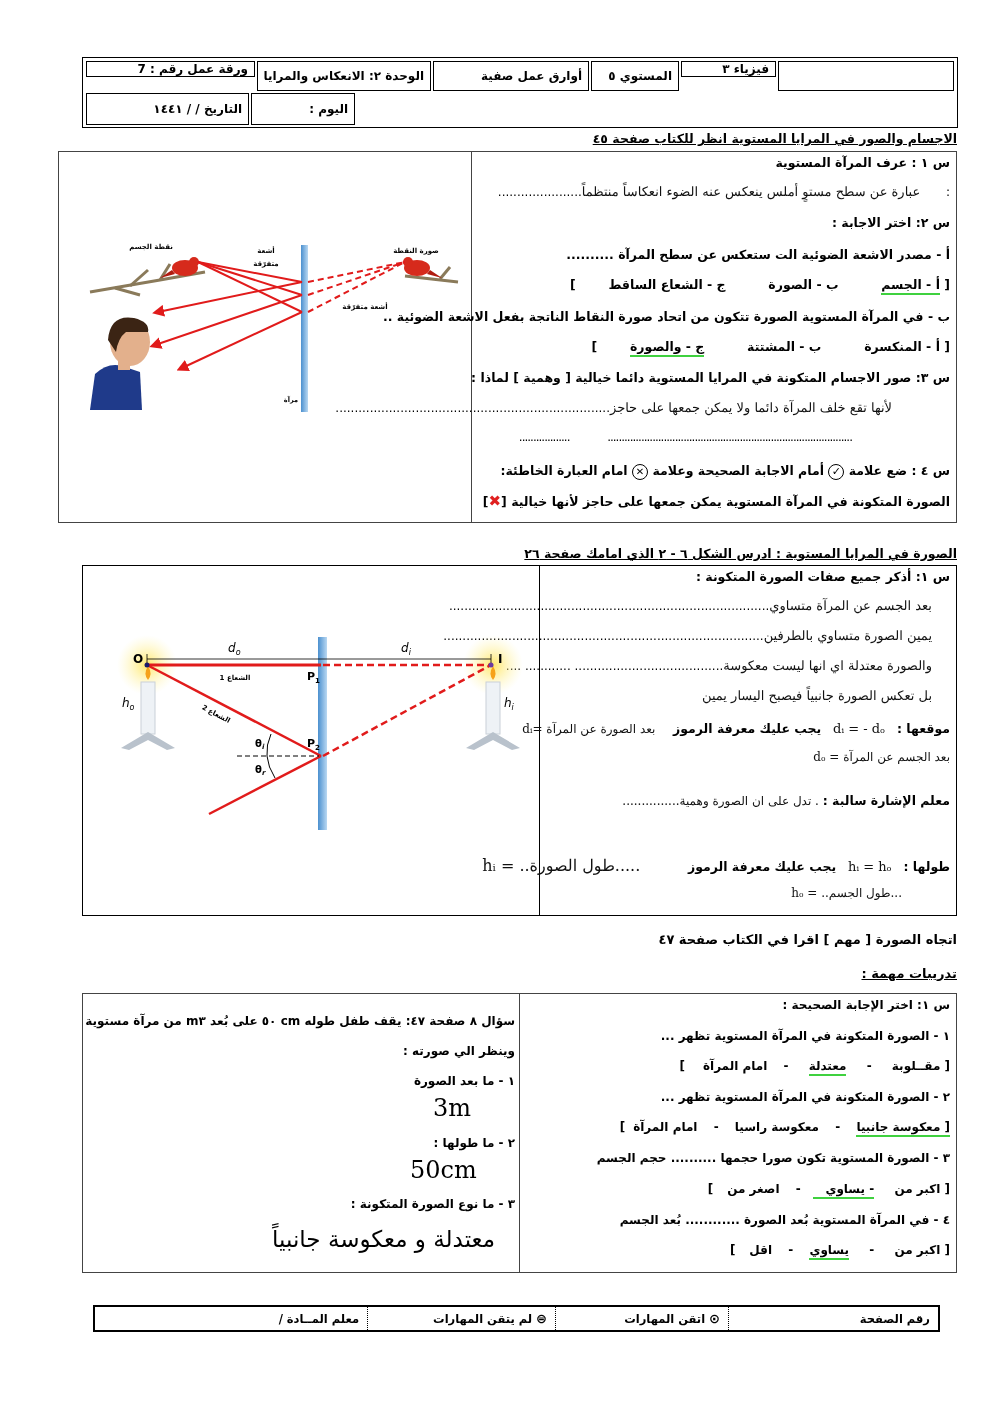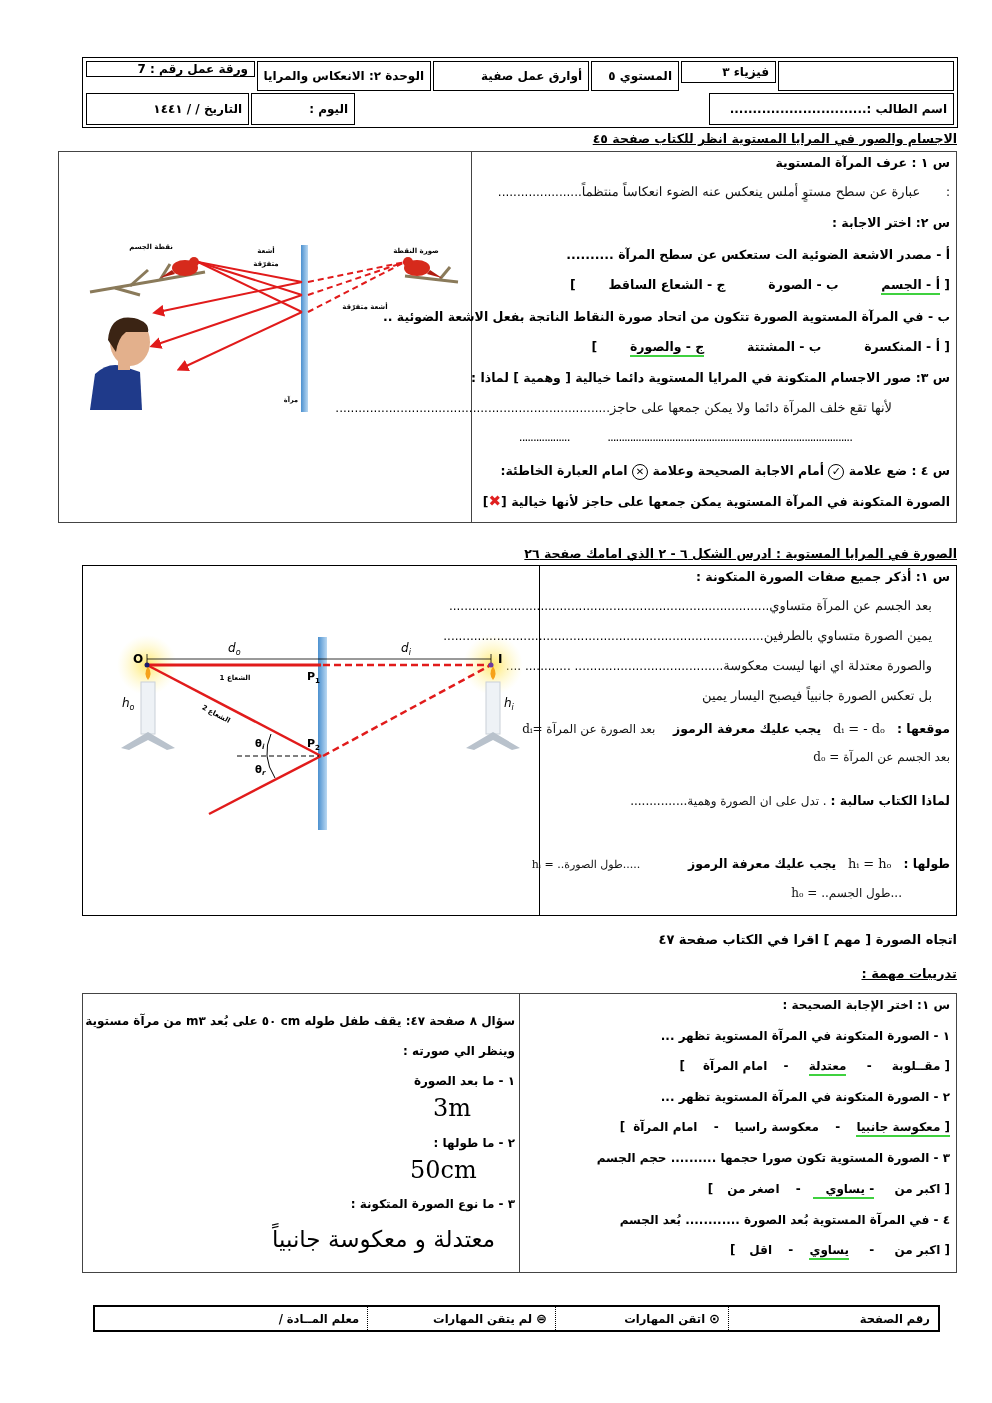--- a/index.html
+++ b/index.html
@@ -18,27 +18,26 @@
   .footer{position:absolute;left:93px;top:1305px;width:847px;height:27px;border:2px solid #000;box-sizing:border-box;}
   .fcell{position:absolute;top:0;height:100%;font-size:11.5px;font-weight:bold;direction:rtl;display:flex;align-items:center;padding:0 8px;box-sizing:border-box;white-space:nowrap;}
   svg text{font-family:"DejaVu Sans",sans-serif;}
 </style>
 </head>
 <body>
 
 <div class="hdr">
 
   <div class="hcell" style="left:695px;top:3px;width:176px;height:30px;"></div>
-  <div class="hcell" style="left:598px;top:3px;width:95px;height:22px;">فيزياء ٣</div>
+  <div class="hcell" style="left:598px;top:3px;width:95px;height:16px;">فيزياء ٣</div>
   <div class="hcell" style="left:508px;top:3px;width:88px;height:30px;">المستوي ٥</div>
   <div class="hcell" style="left:350px;top:3px;width:156px;height:30px;">أوارق عمل صفية</div>
   <div class="hcell" style="left:174px;top:3px;width:174px;height:30px;">الوحدة ٢: الانعكاس والمرايا</div>
   <div class="hcell" style="left:3px;top:3px;width:169px;height:16px;">ورقة عمل رقم :  7</div>
 
-  <div class="hcell" style="left:626px;top:35px;width:245px;height:32px;">اسم الطالب :..............................</div>
   <div class="hcell" style="left:168px;top:35px;width:104px;height:32px;">اليوم :</div>
   <div class="hcell" style="left:3px;top:35px;width:163px;height:32px;">التاريخ   /     /     ١٤٤١</div>
 </div>
 
 <div class="sec-title" style="right:35px;top:131px;">الاجسام والصور في المرايا المستوية انظر للكتاب صفحة  ٤٥</div>
 
 <div class="box" style="left:58px;top:151px;width:899px;height:372px;">
   <div class="abs" style="left:412px;top:0;width:1.2px;height:100%;background:#444;"></div>
 </div>
 
@@ -175,30 +174,30 @@
 <div class="line" style="right:42px;top:721px;">
   <span class="q">موقعها :</span>
   <span class="hand" style="display:inline-block;direction:ltr;margin:0 8px;">dᵢ = -  dₒ</span>
   <span class="q">يجب عليك معرفة الرموز</span>
   <span style="display:inline-block;width:10px;"></span>
   <span class="hand" style="font-size:12px;">بعد الصورة عن المرآة =dᵢ</span>
 </div>
 <div class="line hand" style="right:42px;top:750px;font-size:12px;">بعد الجسم عن المرآة = dₒ</div>
 
 <div class="line" style="right:42px;top:793px;">
-  <span class="q">لماذا الكتاب سالبة :</span>
+  <span class="q">معلم الإشارة سالبة :</span>
   <span class="hand" style="font-size:12px;">. تدل على ان الصورة وهمية...............</span>
 </div>
 
 <div class="line" style="right:42px;top:856px;">
   <span class="q">طولها :</span>
   <span class="hand" style="display:inline-block;direction:ltr;margin:0 8px;">hᵢ = hₒ</span>
   <span class="q">يجب عليك معرفة الرموز</span>
   <span style="display:inline-block;width:40px;"></span>
-  <span class="hand" style="font-size:11px;margin-top:7px;">.....طول الصورة.. = hᵢ</span>
+  <span class="hand" style="font-size:16px;margin-top:7px;">.....طول الصورة.. = hᵢ</span>
 </div>
 <div class="line hand" style="right:90px;top:886px;font-size:12px;">...طول الجسم.. = hₒ</div>
 
 <svg class="abs" style="left:85px;top:630px;" width="455" height="200">
   <defs>
     <linearGradient id="mg2" x1="0" x2="1">
       <stop offset="0" stop-color="#4b90cf"></stop>
         <stop offset="1" stop-color="#b9d8f2"></stop>
     </linearGradient>
     <radialGradient id="glow">

